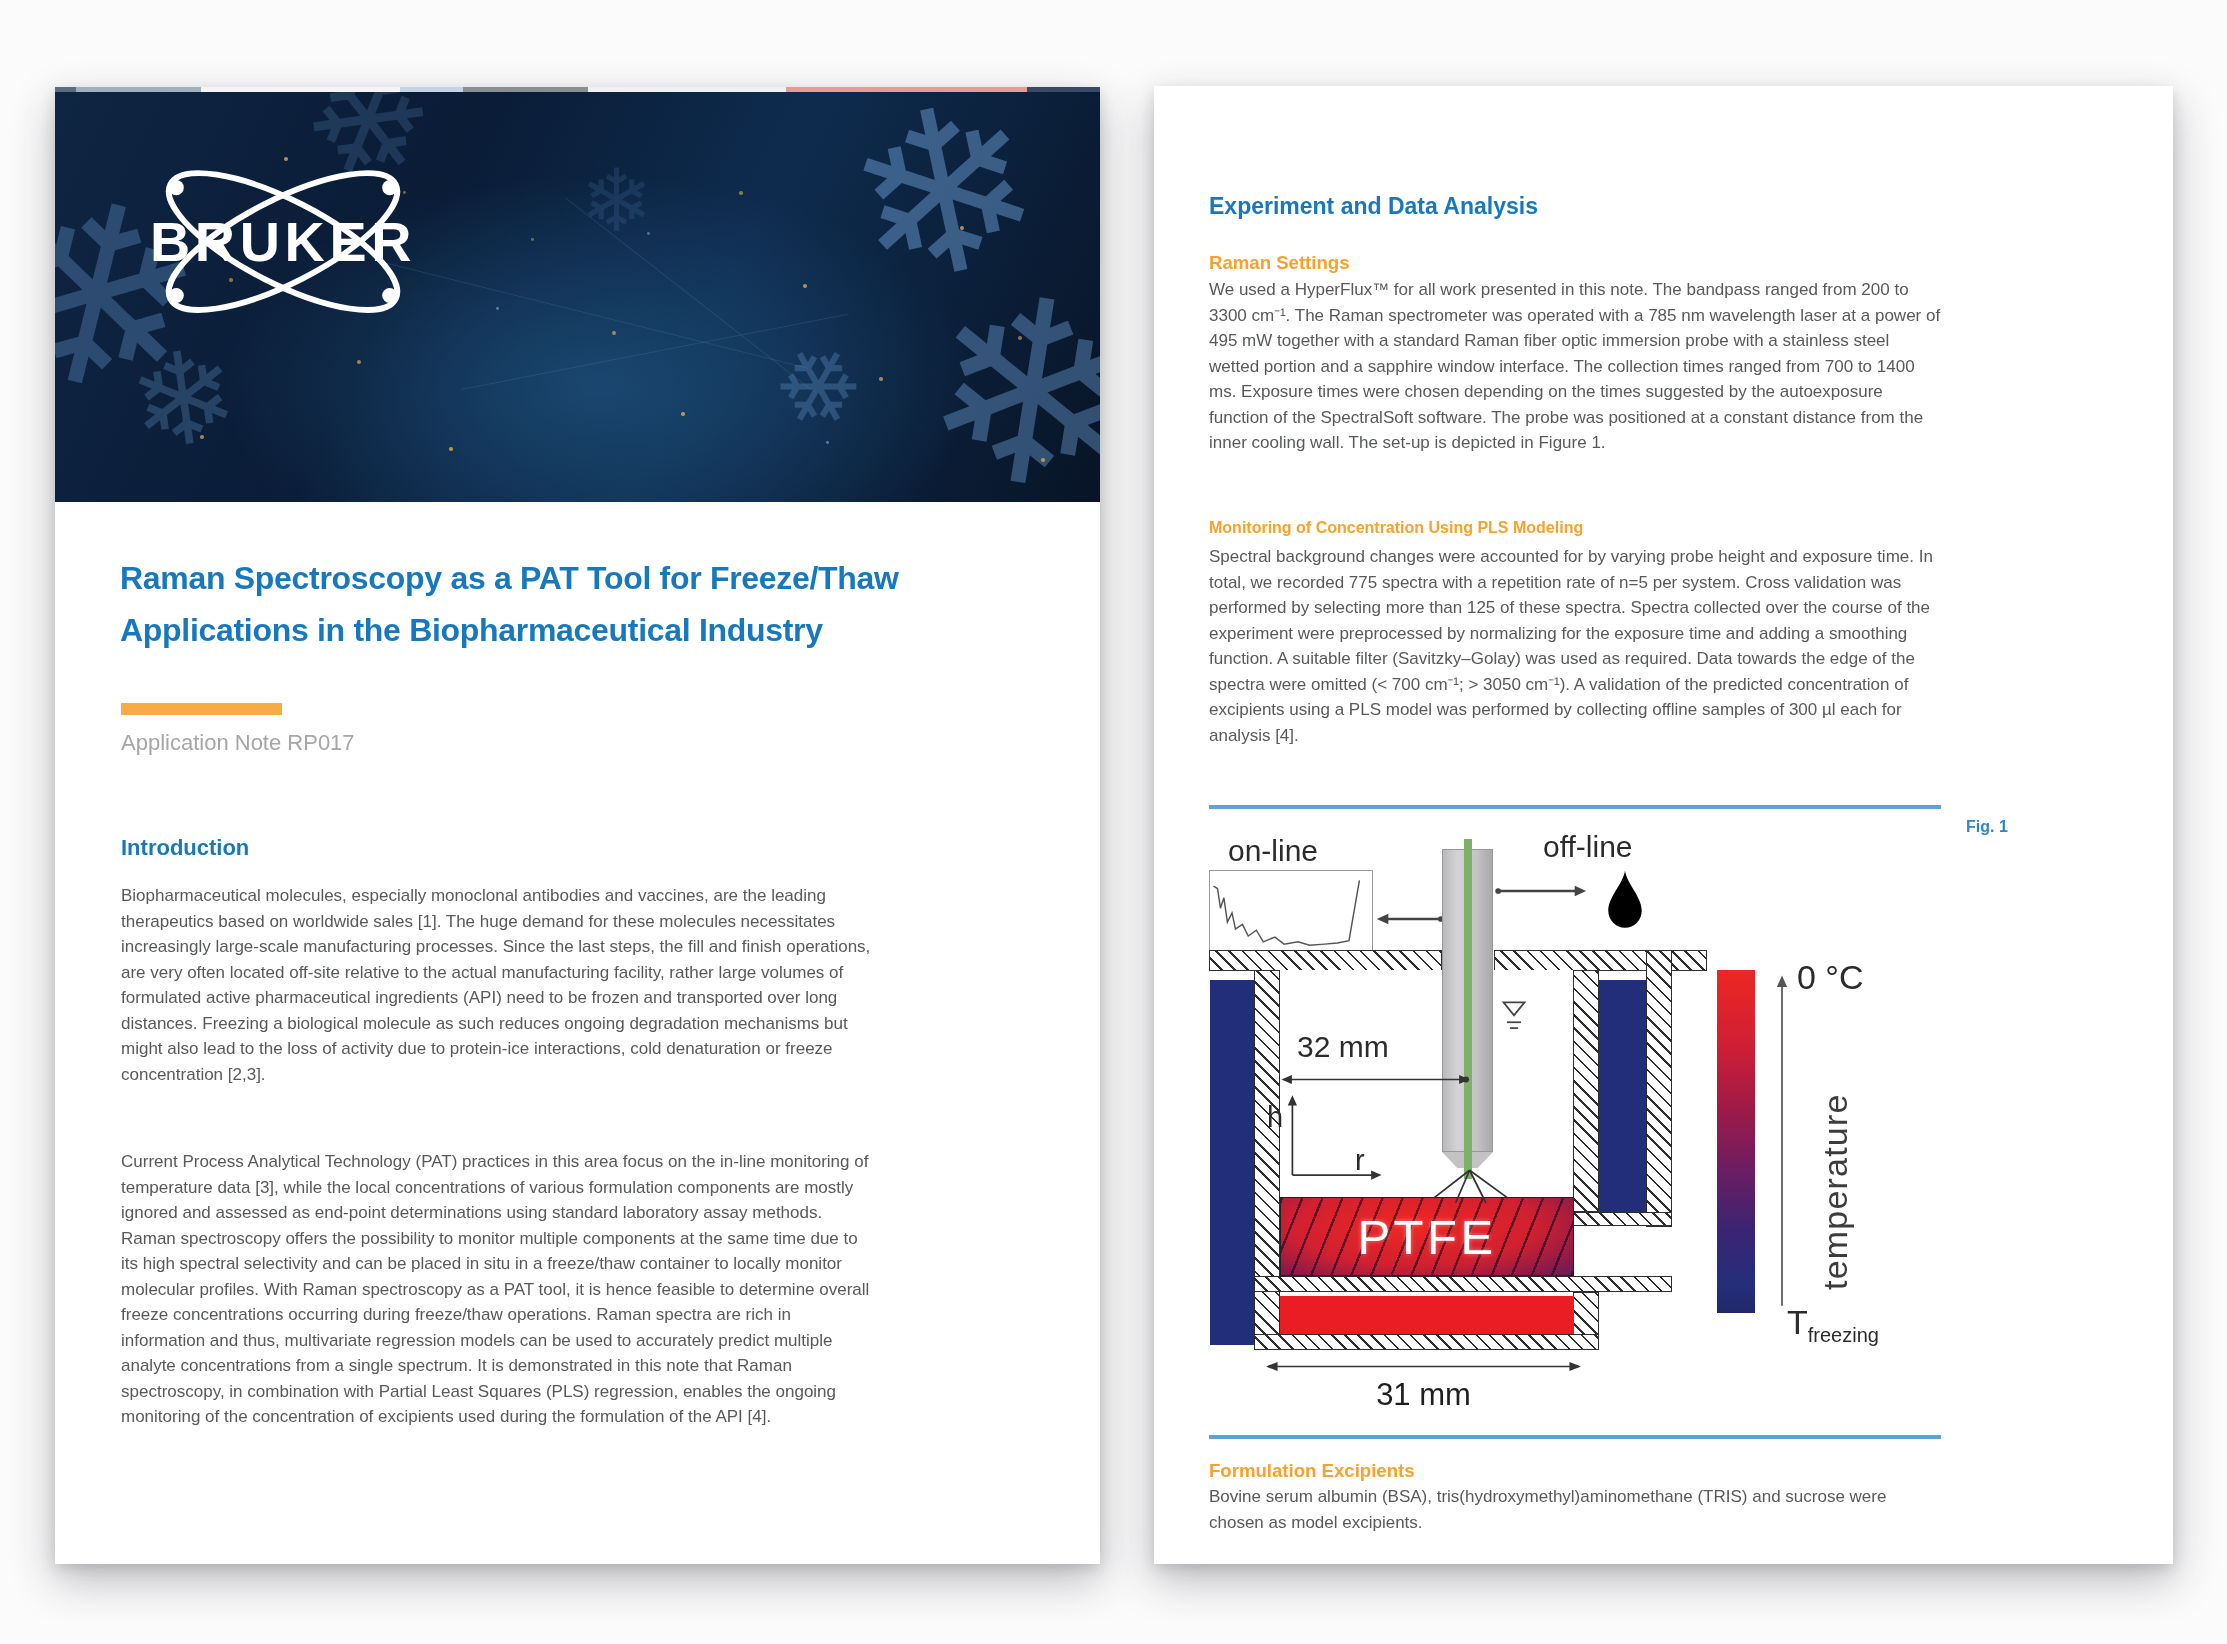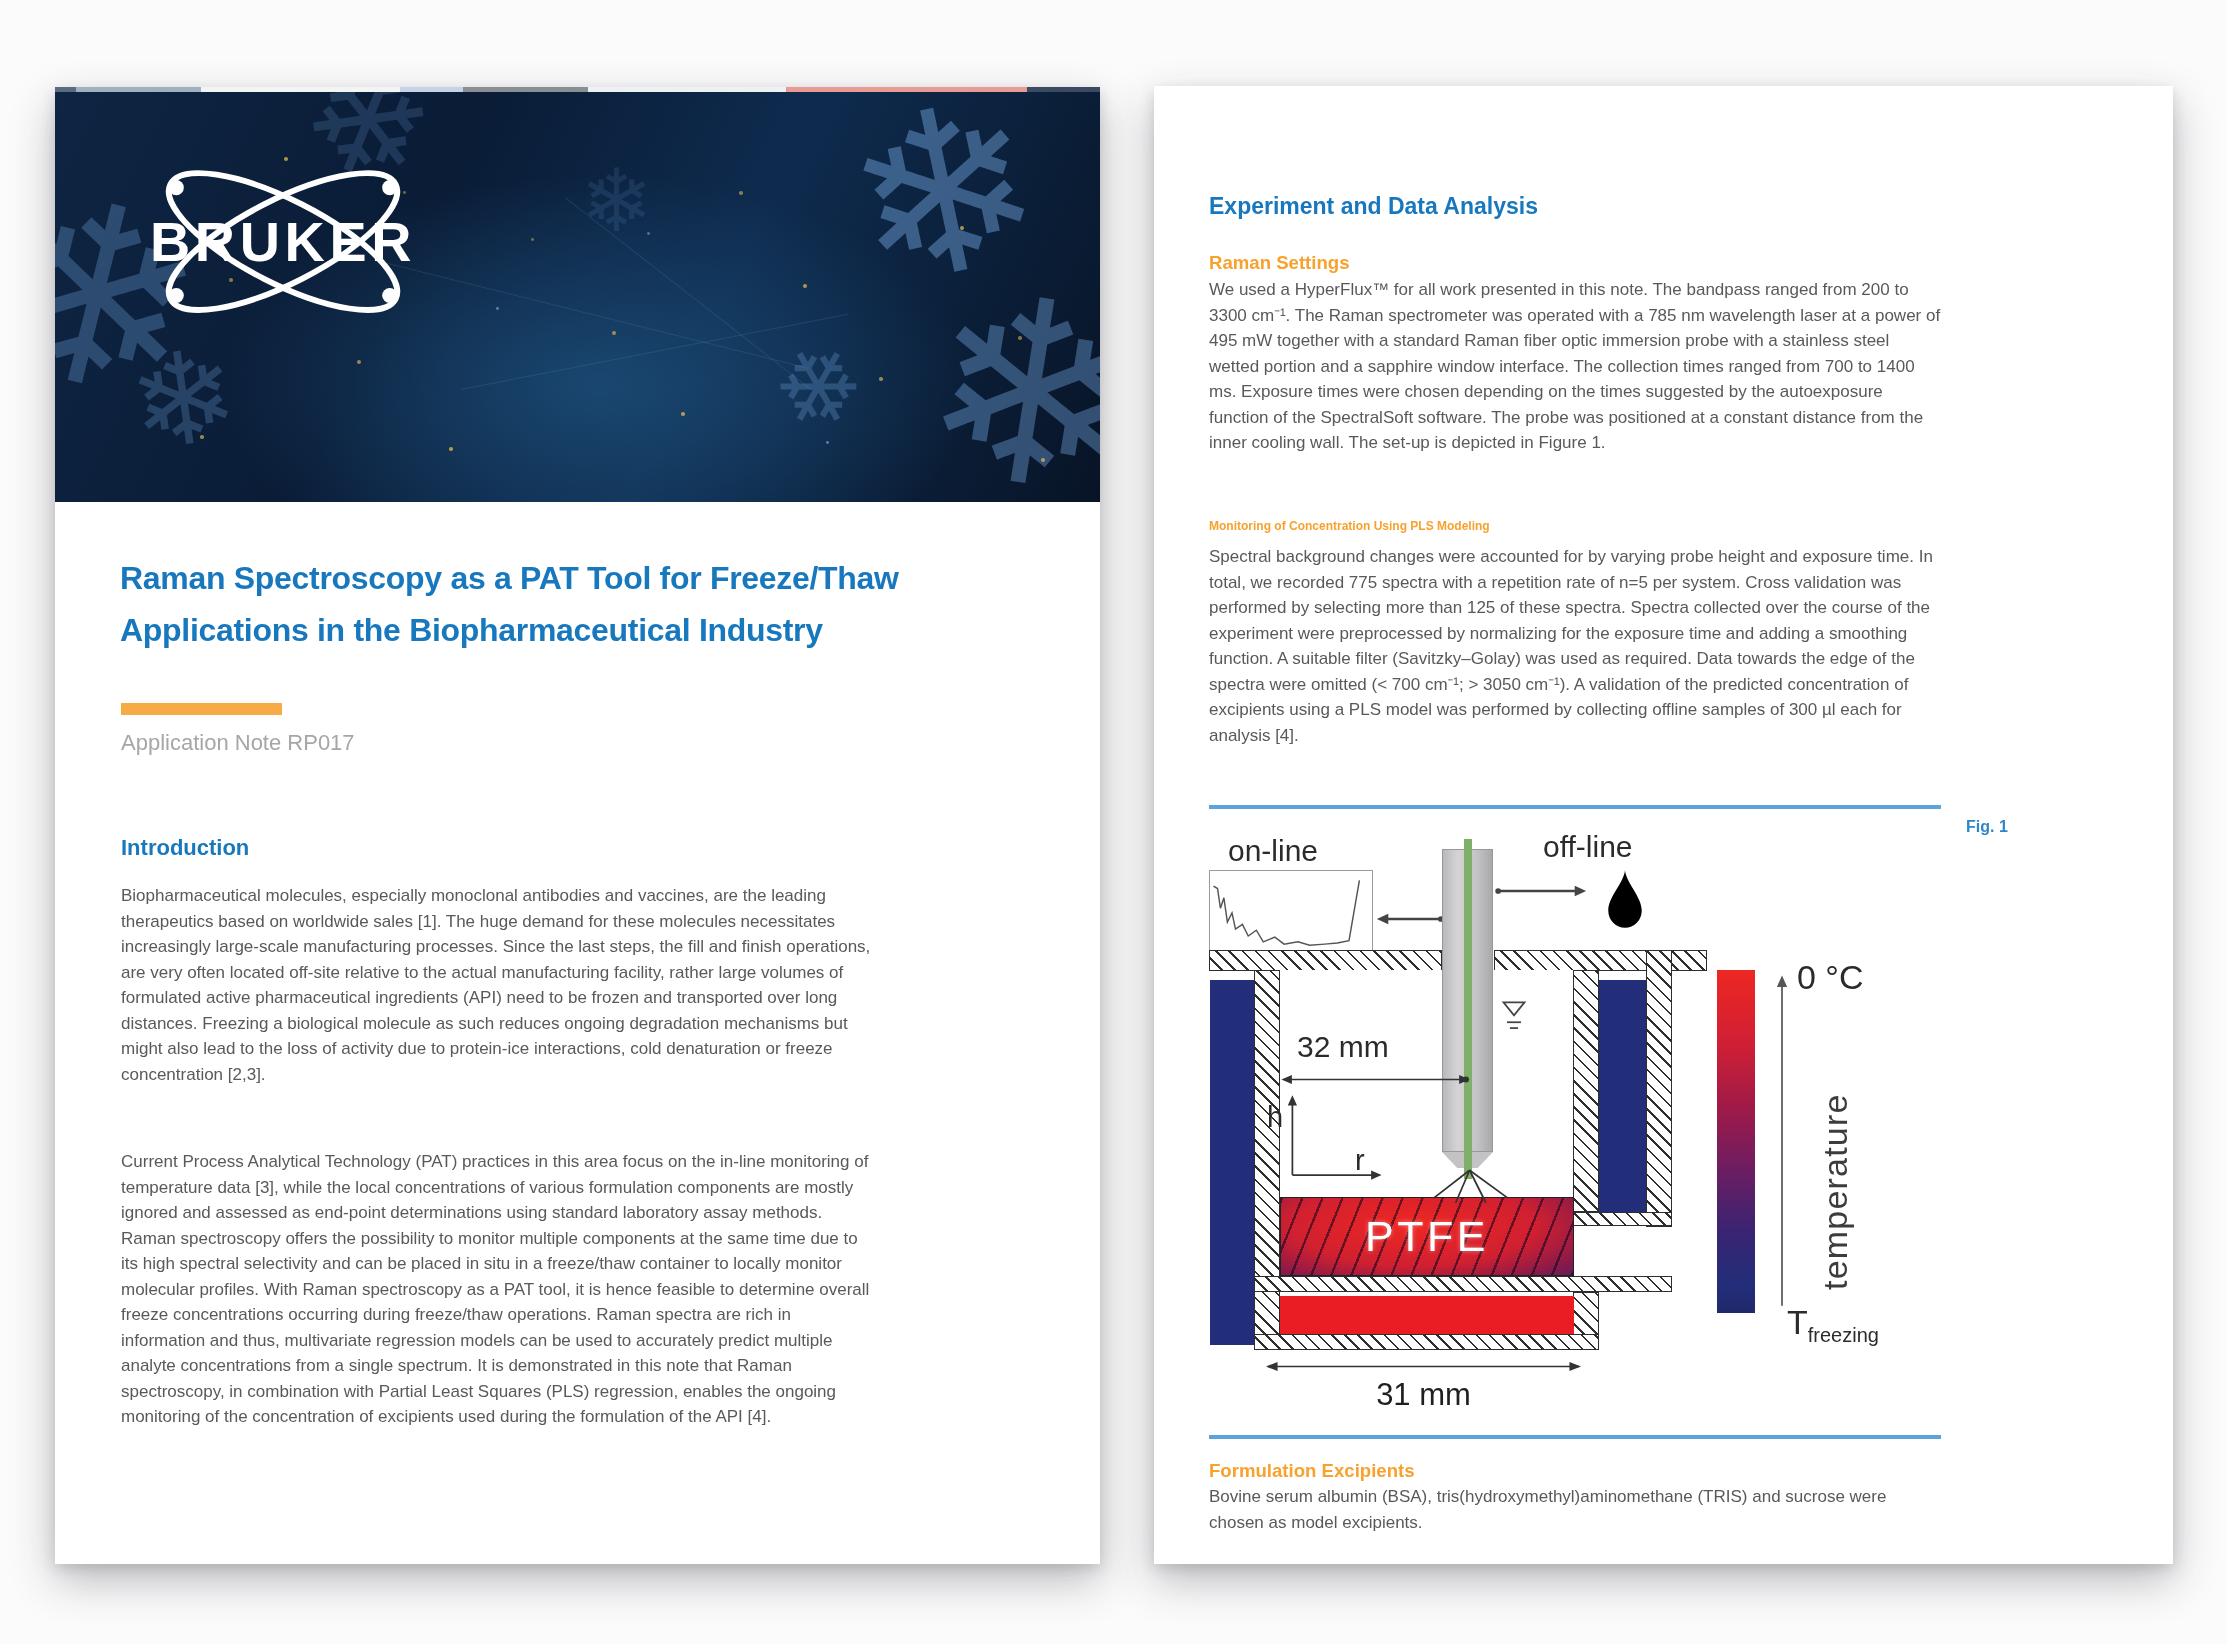--- a/index.html
+++ b/index.html
@@ -33,21 +33,21 @@
   .intro-h{position:absolute;left:66px;top:748px;font-size:22px;}
   .bodytext{position:absolute;font-size:17px;line-height:25.5px;color:#58595b;}
   .intro-p1{left:66px;top:796px;width:754px;}
   .intro-p2{left:66px;top:1062px;width:754px;}
 
   
   .exp-h{position:absolute;left:55px;top:107px;font-size:23px;}
   .h-orange{font-weight:bold;color:#f8a12d;}
   .raman-h{position:absolute;left:55px;top:166px;font-size:18.6px;}
   .raman-p{left:55px;top:191px;width:732px;}
-  .pls-h{position:absolute;left:55px;top:433px;font-size:12px;}
+  .pls-h{position:absolute;left:55px;top:433px;font-size:16px;}
   .pls-p{left:55px;top:458px;width:732px;}
   .rule{position:absolute;left:55px;width:732px;height:4px;background:#5ba3d9;}
   .rule1{top:719px;} .rule2{top:1349px;}
   .caption{position:absolute;left:812px;top:732px;width:186px;}
   .cap-t{font-size:16px;font-weight:bold;color:#2e86c8;margin-bottom:4.6px;}
   .cap-b{font-size:15px;line-height:22px;color:#4f9bd1;}
   .form-h{position:absolute;left:55px;top:1374px;font-size:18.6px;}
   .form-p{left:55px;top:1398px;width:732px;}
 
   
@@ -64,21 +64,21 @@
   .probe-tip{position:absolute;left:233px;top:326px;width:51px;height:16px;background:#c3c3c5;
     clip-path:polygon(0 0,100% 0,70% 100%,30% 100%);z-index:4;}
   .probe-green{position:absolute;left:255px;top:12.8px;width:7.5px;height:340px;background:#7fb069;z-index:5;}
   .cavity-white{position:absolute;left:71px;top:144px;width:294px;height:227px;background:#fff;}
   .ptfe{position:absolute;left:71px;top:371px;width:294px;height:79px;border:1.2px solid #222;
     box-sizing:border-box;z-index:3;
     background:radial-gradient(110% 140% at 45% 35%,#ef2722 0%,#d02030 38%,#8c1a48 58%,#45206b 76%,#232e7a 93%);}
   .ptfe-hatch{position:absolute;inset:0;
     background:repeating-linear-gradient(112deg,rgba(5,5,30,.55) 0 2.3px,transparent 2.3px 18.6px);}
   .ptfe-txt{position:absolute;inset:0;display:flex;align-items:center;justify-content:center;
-    color:#fff;font-size:43px;letter-spacing:3.5px;font-weight:500;z-index:2;
+    color:#fff;font-size:49px;letter-spacing:3.5px;font-weight:500;z-index:2;
     text-shadow:0 0 5.8px rgba(255,255,255,.4);}
   .red-block{position:absolute;left:71px;top:470px;width:294px;height:38px;background:#ea1c24;z-index:3;}
   .grad-bar{position:absolute;left:508px;top:144px;width:38px;height:343px;
     background:linear-gradient(180deg,#ee2722 0%,#cf1f35 22%,#a01a48 40%,#6d1d62 58%,#3a2472 76%,#232e7a 92%,#1f2969 100%);}
   .temp-rot{position:absolute;left:607px;top:186px;height:278px;font-size:34px;color:#3c3c3c;
     writing-mode:vertical-rl;transform:rotate(180deg);letter-spacing:1.2px;}
   .tfreeze{position:absolute;left:578px;top:477px;font-size:34px;color:#2b2b2b;}
   .tfreeze sub{font-size:20px;}
   .dim62-label{position:absolute;left:55px;top:551px;width:319px;text-align:center;
     font-size:31px;color:#1f1f1f;}

